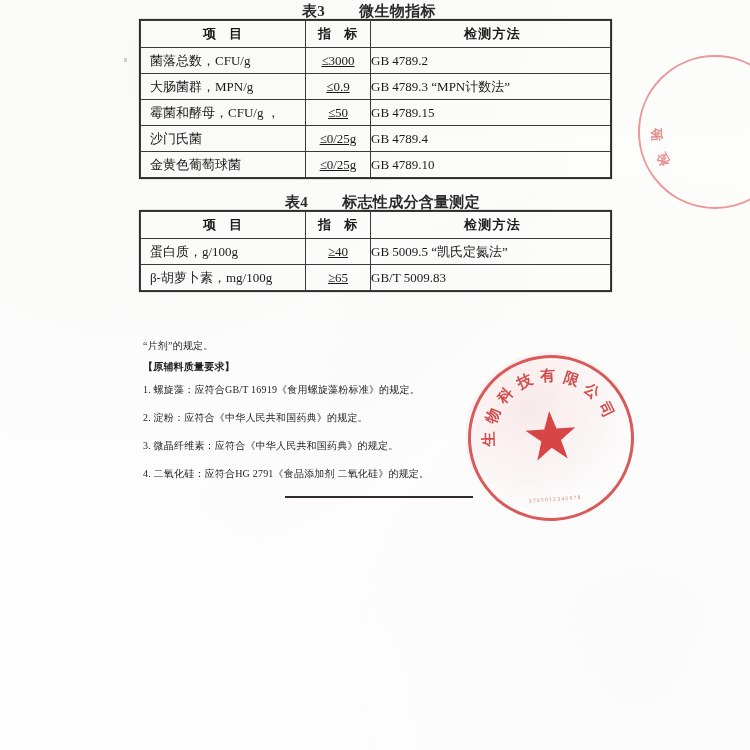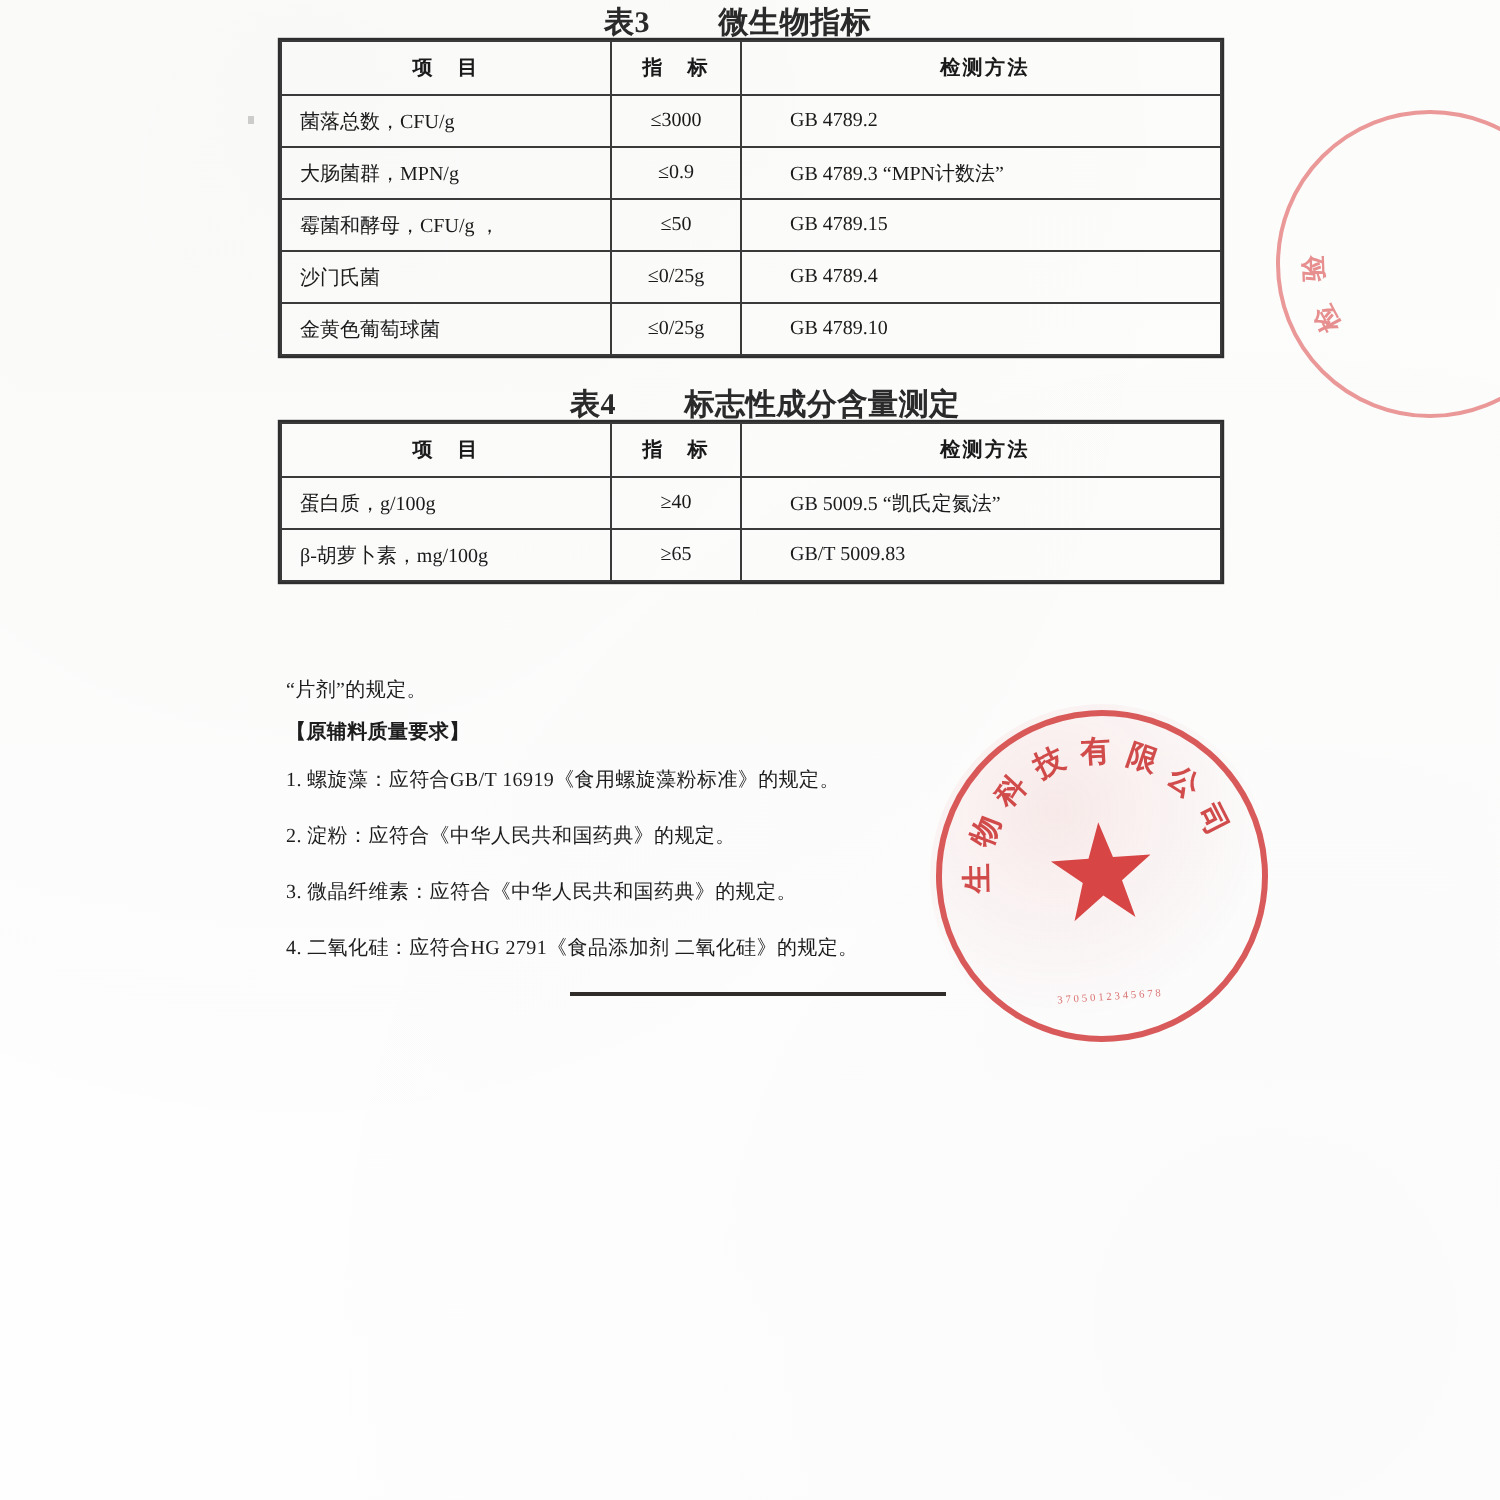--- a/index.html
+++ b/index.html
@@ -43,40 +43,40 @@
     letter-spacing: .3px;
     white-space: nowrap;
     color: #2a2a2a;
   }
   .tbl-caption .cap-gap { display: inline-block; width: 26px; }
 
   table.doc-tbl {
     position: absolute;
     border-collapse: collapse;
     table-layout: fixed;
-    font-size: 10px;
+    font-size: 13px;
     color: #1a1a1a;
     background: transparent;
   }
   table.doc-tbl td, table.doc-tbl th {
     border: 1px solid #3a3a3a;
     padding: 0;
     font-weight: normal;
     vertical-align: middle;
   }
   table.doc-tbl .hd {
     text-align: center;
     font-weight: bold;
     letter-spacing: 5px;
     padding-left: 4px;
   }
   table.doc-tbl .hd.wide { letter-spacing: 1.2px; }
   table.doc-tbl .c-item  { text-align: left; padding-left: 9px; }
-  table.doc-tbl .c-spec  { text-align: center; }
-  table.doc-tbl .c-meth  { text-align: left; padding-left: 24px; }
+  table.doc-tbl .c-spec  { text-align: center; text-decoration: underline; }
+  table.doc-tbl .c-meth  { text-align: left; padding-left: 0; }
 
   
   table.doc-tbl { box-shadow: 0 0 0 1.1px #2e2e2e; }
 
   
   .para {
     position: absolute;
     font-size: 10px;
     line-height: 19px;
     color: #1d1d1d;

